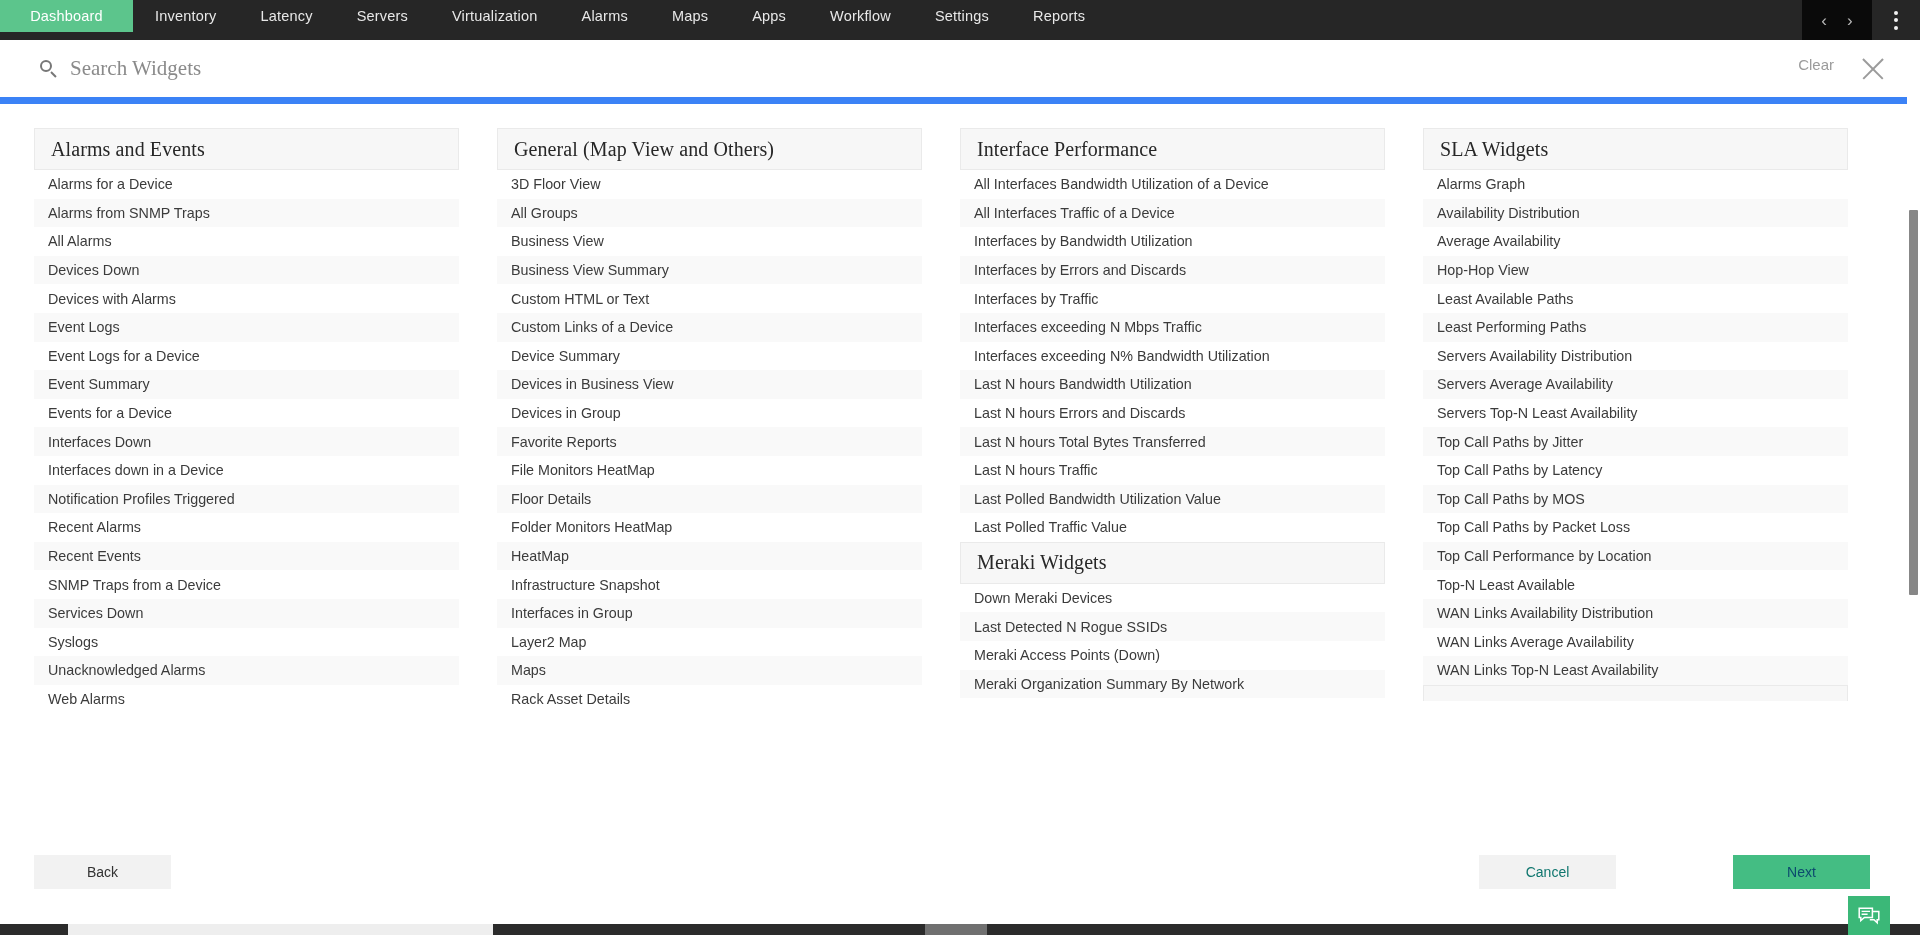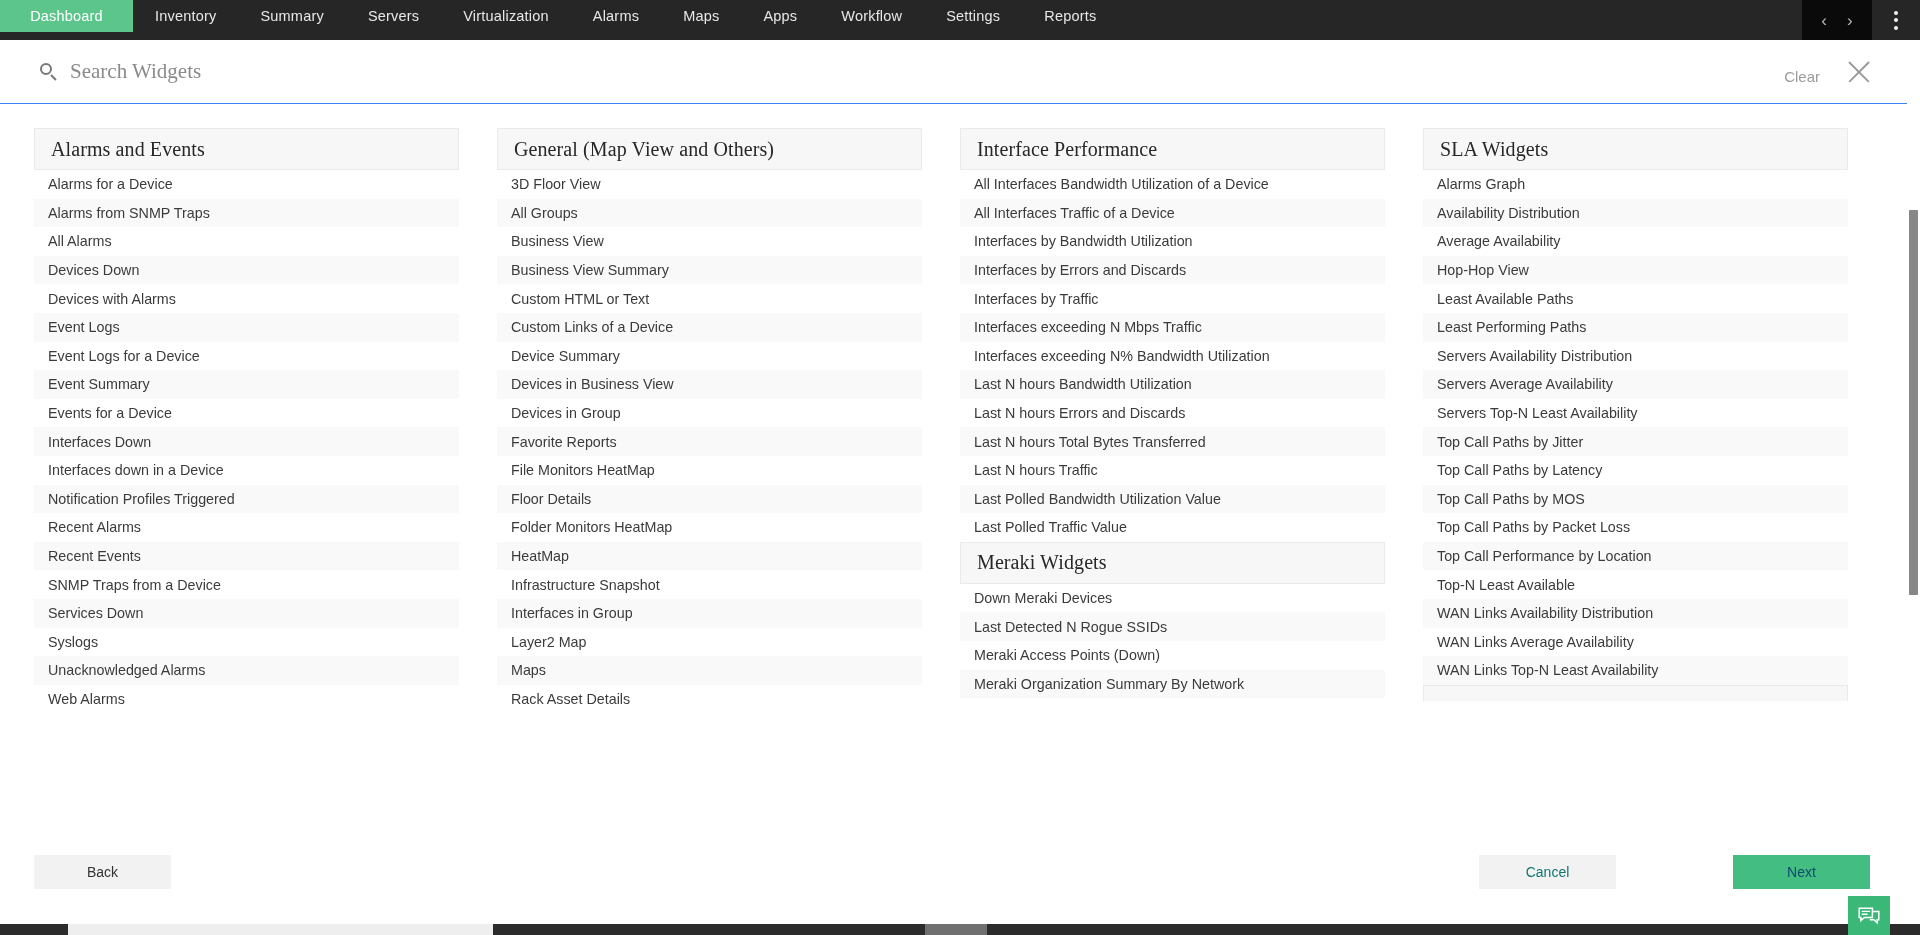--- a/index.html
+++ b/index.html
@@ -37,40 +37,40 @@
     display: flex; flex-direction: column; align-items: center; justify-content: center;
     gap: 3.5px; cursor: pointer;
   }
   .nav-kebab i { width: 4px; height: 4px; border-radius: 50%; background: #f2f2f2; display: block; }
 
   
   .searchbar {
     position: absolute; top: 40px; left: 0;
     width: 1920px; height: 64px;
     background: #ffffff;
-    border-bottom: 1px solid #3b82f6;
+    border-bottom: 7px solid #3b82f6;
     display: flex; align-items: center;
   }
   .search-left { display: flex; align-items: center; padding-left: 40px; flex: 1; }
   .search-icon { width: 17px; height: 17px; position: relative; margin-right: 13px; flex: none; }
   .search-icon .ring {
     position: absolute; top: 0; left: 0;
     width: 12px; height: 12px; border: 2px solid #777; border-radius: 50%;
   }
   .search-icon .handle {
     position: absolute; top: 11px; left: 11px;
     width: 7px; height: 2px; background: #777; transform: rotate(45deg); transform-origin: left center;
   }
   .search-input {
     border: none; outline: none; background: transparent;
     font-family: "Liberation Serif", serif;
     font-size: 21px; color: #4d4d4d; width: 520px;
   }
   .search-input::placeholder { color: #8a8a8a; opacity: 1; }
-  .search-right { display: flex; align-items: flex-end; padding-right: 48px; gap: 26px; }
+  .search-right { display: flex; align-items: flex-start; padding-right: 34px; gap: 26px; }
   .clear-btn { font-size: 15px; color: #9b9b9b; cursor: pointer; }
   .close-x { width: 26px; height: 26px; position: relative; cursor: pointer; }
   .close-x i {
     position: absolute; top: 12px; left: -1px;
     width: 28px; height: 1.6px; background: #9b9b9b; display: block;
   }
   .close-x i:first-child { transform: rotate(45deg); }
   .close-x i:last-child  { transform: rotate(-45deg); }
 
   
@@ -161,21 +161,21 @@
     width: 62px; height: 11px; background: #707070;
   }
 </style>
 </head>
 <body>
 
 <div class="topnav">
   <div id="nav-items-host" style="display:flex;">
       <div class="nav-item active">Dashboard</div>
       <div class="nav-item">Inventory</div>
-      <div class="nav-item">Summary</div>
+      <div class="nav-item">Latency</div>
       <div class="nav-item">Servers</div>
       <div class="nav-item">Virtualization</div>
       <div class="nav-item">Alarms</div>
       <div class="nav-item">Maps</div>
       <div class="nav-item">Apps</div>
       <div class="nav-item">Workflow</div>
       <div class="nav-item">Settings</div>
       <div class="nav-item">Reports</div>
     </div>
   <div class="nav-spacer"></div>

